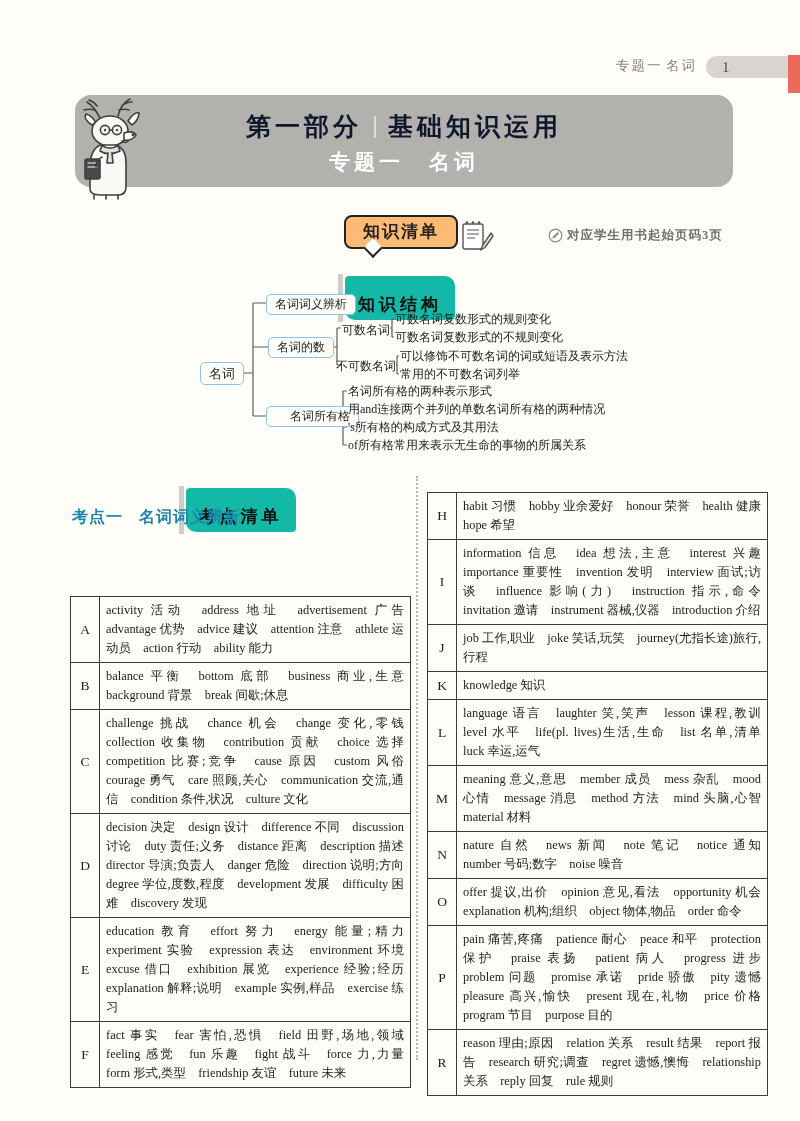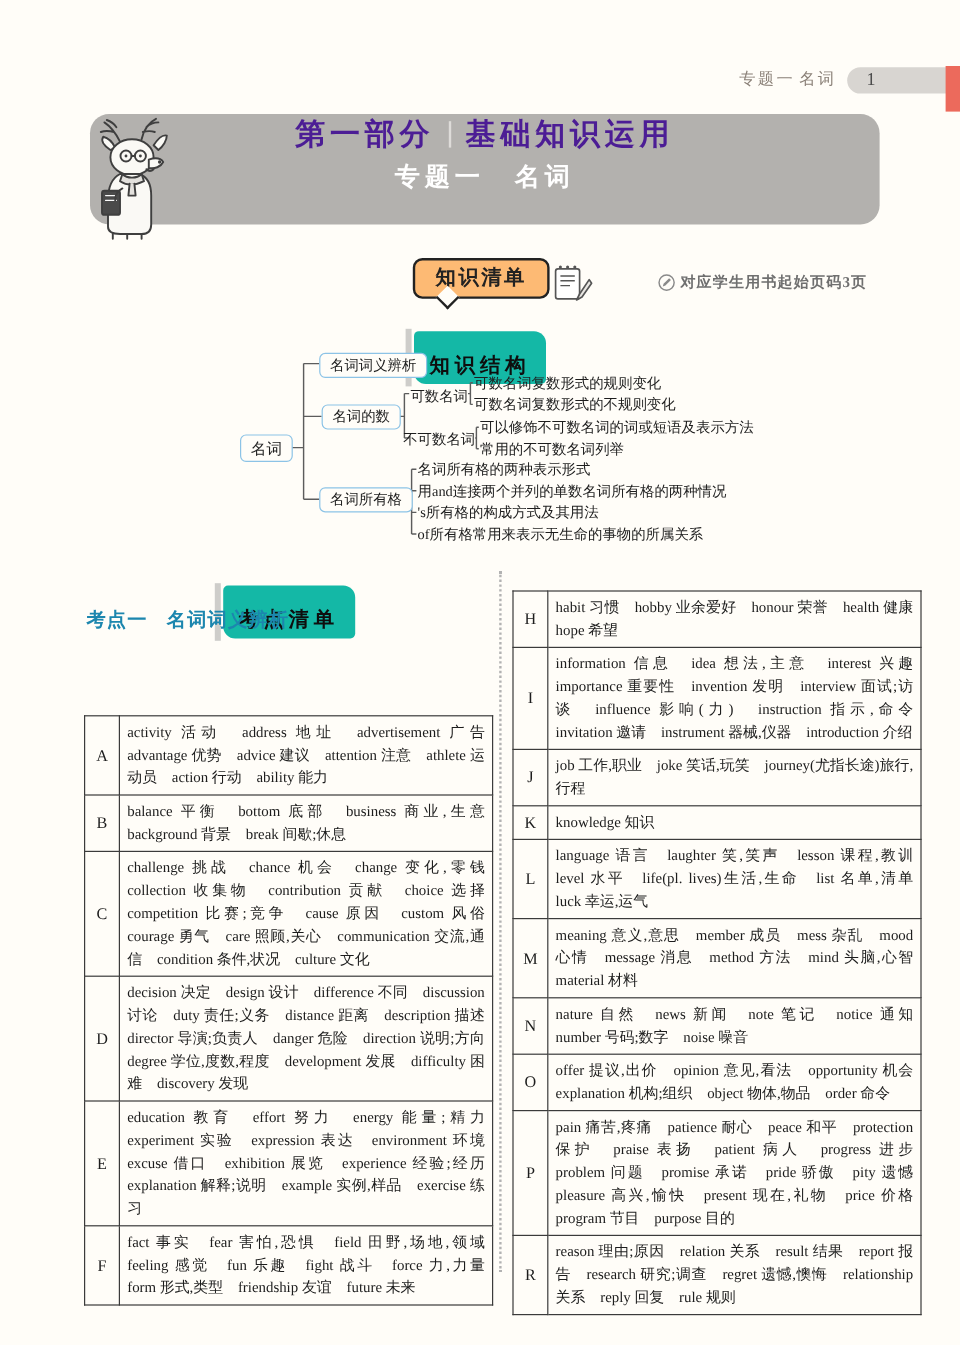--- a/index.html
+++ b/index.html
@@ -10,21 +10,21 @@
   }
   
   .rh-part,.rh-topic{position:absolute;top:57px;font-size:13.5px;color:#8b8178;letter-spacing:2px;font-family:"Liberation Sans",sans-serif;}
   .rh-part{left:616px;}
   .rh-topic{left:666px;}
   .rh-pill{position:absolute;left:706px;top:56px;width:94px;height:22px;background:#d8d5d1;border-radius:11px 0 0 11px;z-index:1;}
   .rh-pill span{display:inline-block;margin-left:16px;font-size:15px;line-height:22px;color:#4c4c4c;}
   .rh-redtab{position:absolute;left:788px;top:55px;width:12px;height:38px;background:#ec6a5c;z-index:2;}
   
   .banner{position:absolute;left:75px;top:95px;width:658px;height:92px;background:#b3b1ae;border-radius:16px;text-align:center;z-index:1;}
-  .banner-line1{font-family:"Liberation Sans",sans-serif;font-weight:bold;font-size:25px;color:#4c1d95;letter-spacing:4px;}
+  .banner-line1{margin-top:15px;font-family:"Liberation Sans",sans-serif;font-weight:bold;font-size:25px;color:#0f172a;letter-spacing:4px;}
   .v-div{display:inline-block;width:2px;height:22px;background:#dedcd9;margin:0 12px;vertical-align:-3px;}
   .banner-line2{margin-top:5px;font-family:"Liberation Sans",sans-serif;font-weight:bold;font-size:21px;color:#fff;letter-spacing:4px;}
   .mascot{position:absolute;left:76px;top:96px;z-index:3;}
   
   .bubble{position:absolute;left:344px;top:215px;width:110px;height:30px;border:2.5px solid #222;border-radius:8px;background:#fdba74;
           font-family:"Liberation Sans",sans-serif;font-weight:bold;font-size:17px;letter-spacing:2px;text-align:center;line-height:30px;z-index:2;}
   .bubble-tail{position:absolute;left:20px;bottom:-8px;width:12px;height:12px;background:#fffdf8;
                border-left:2.5px solid #222;border-bottom:2.5px solid #222;transform:rotate(-45deg);}
   .notepad{position:absolute;left:459px;top:219px;}
   .pageref{position:absolute;top:227px;left:548px;width:200px;display:flex;align-items:center;gap:4px;
@@ -37,21 +37,21 @@
   #hd-structure{left:0;width:800px;top:264px;}
   #hd-checkpoints{left:70px;width:341px;top:476px;}
   
   .tree{position:absolute;left:190px;top:293px;width:585px;height:172px;font-size:12px;}
   .tree .lines{position:absolute;left:0;top:0;}
   .tnode{position:absolute;white-space:nowrap;color:#1d1d1d;}
   .tbox{border:1.5px solid #8cc3e6;border-radius:5px;background:#fffdf8;text-align:center;}
   #t-root{left:10px;top:69px;width:42px;height:21px;line-height:21px;font-size:13px;}
   #t-b1{left:76px;top:1px;width:88px;height:19px;line-height:19px;}
   #t-b2{left:78px;top:44px;width:64px;height:19px;line-height:19px;}
-  #t-b3{left:76px;top:113px;width:76px;height:19px;line-height:19px;}
+  #t-b3{left:76px;top:113px;width:76px;height:19px;line-height:19px;padding-left:15px;}
   #t-s1{left:152px;top:29px;}
   #t-s2{left:146px;top:65px;}
   .tleaf{line-height:13px;}
   #t-l1{left:205px;top:20px;} #t-l2{left:205px;top:38px;}
   #t-l3{left:210px;top:57px;} #t-l4{left:210px;top:75px;}
   #t-l5{left:158px;top:92px;} #t-l6{left:158px;top:110px;}
   #t-l7{left:158px;top:128px;} #t-l8{left:158px;top:146px;}
   
   .cp-title{position:absolute;left:72px;top:507px;font-family:"Liberation Sans",sans-serif;font-weight:bold;font-size:16px;color:#1c86ae;letter-spacing:1px;}
   .cp-title .t2{margin-left:16px;}

